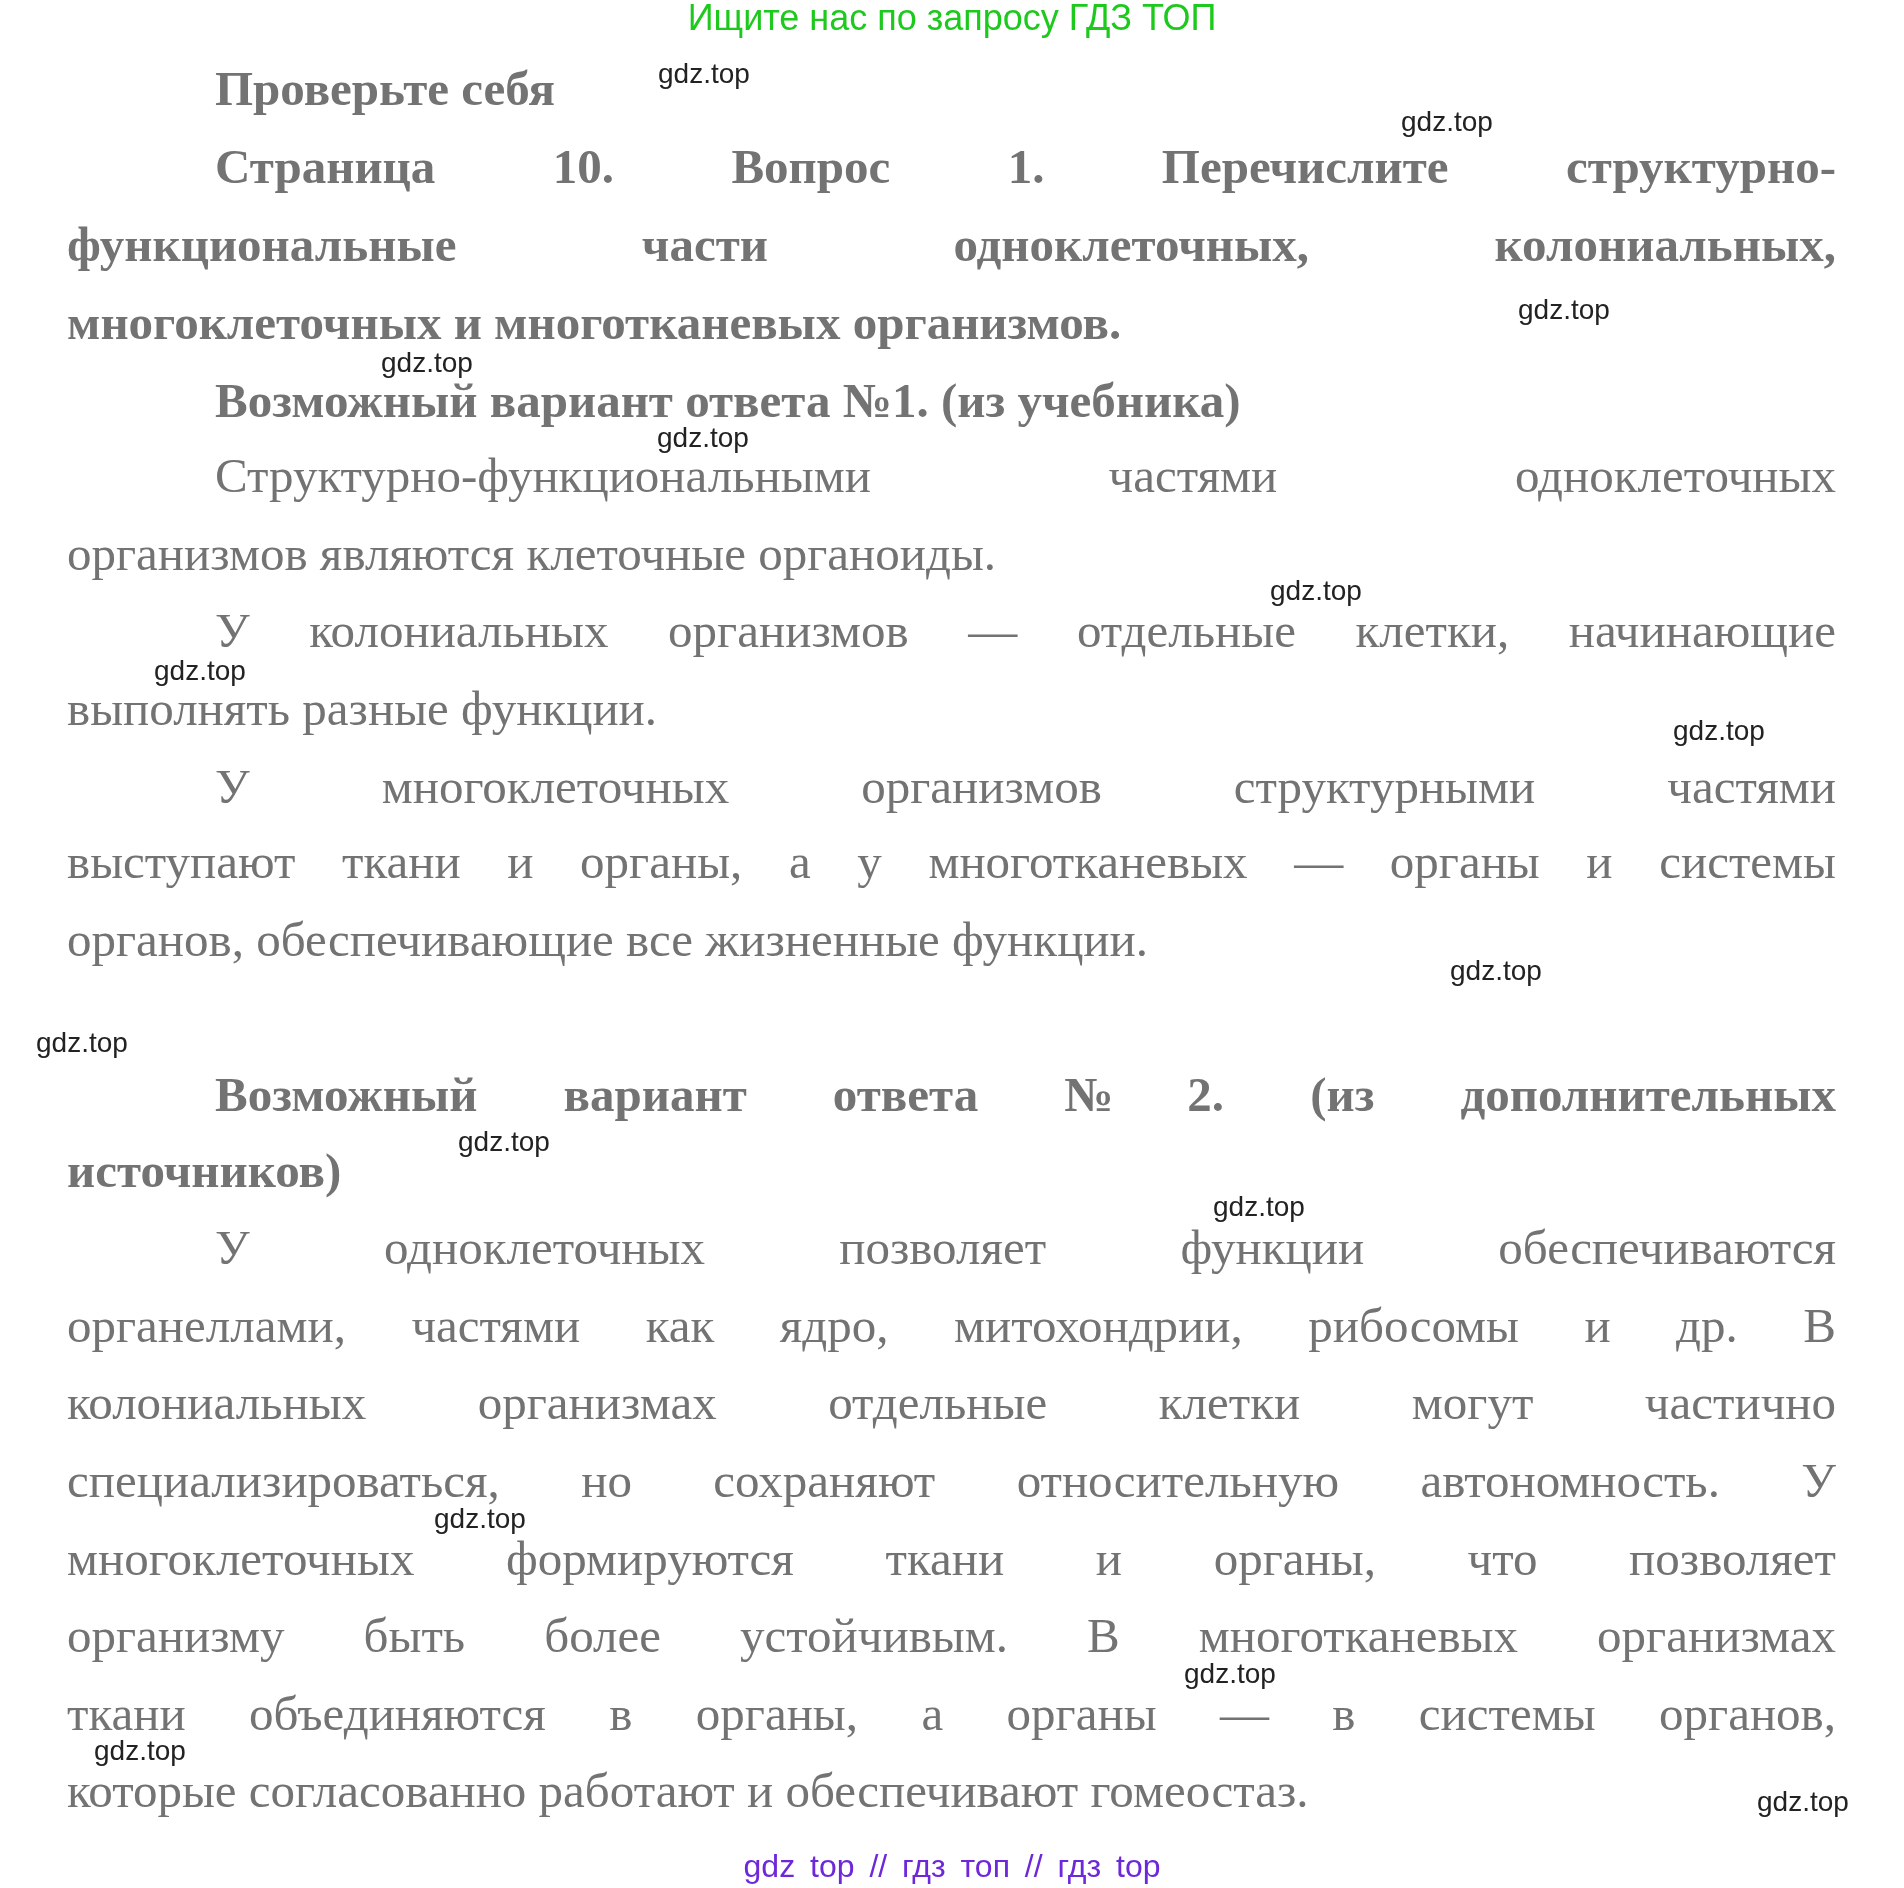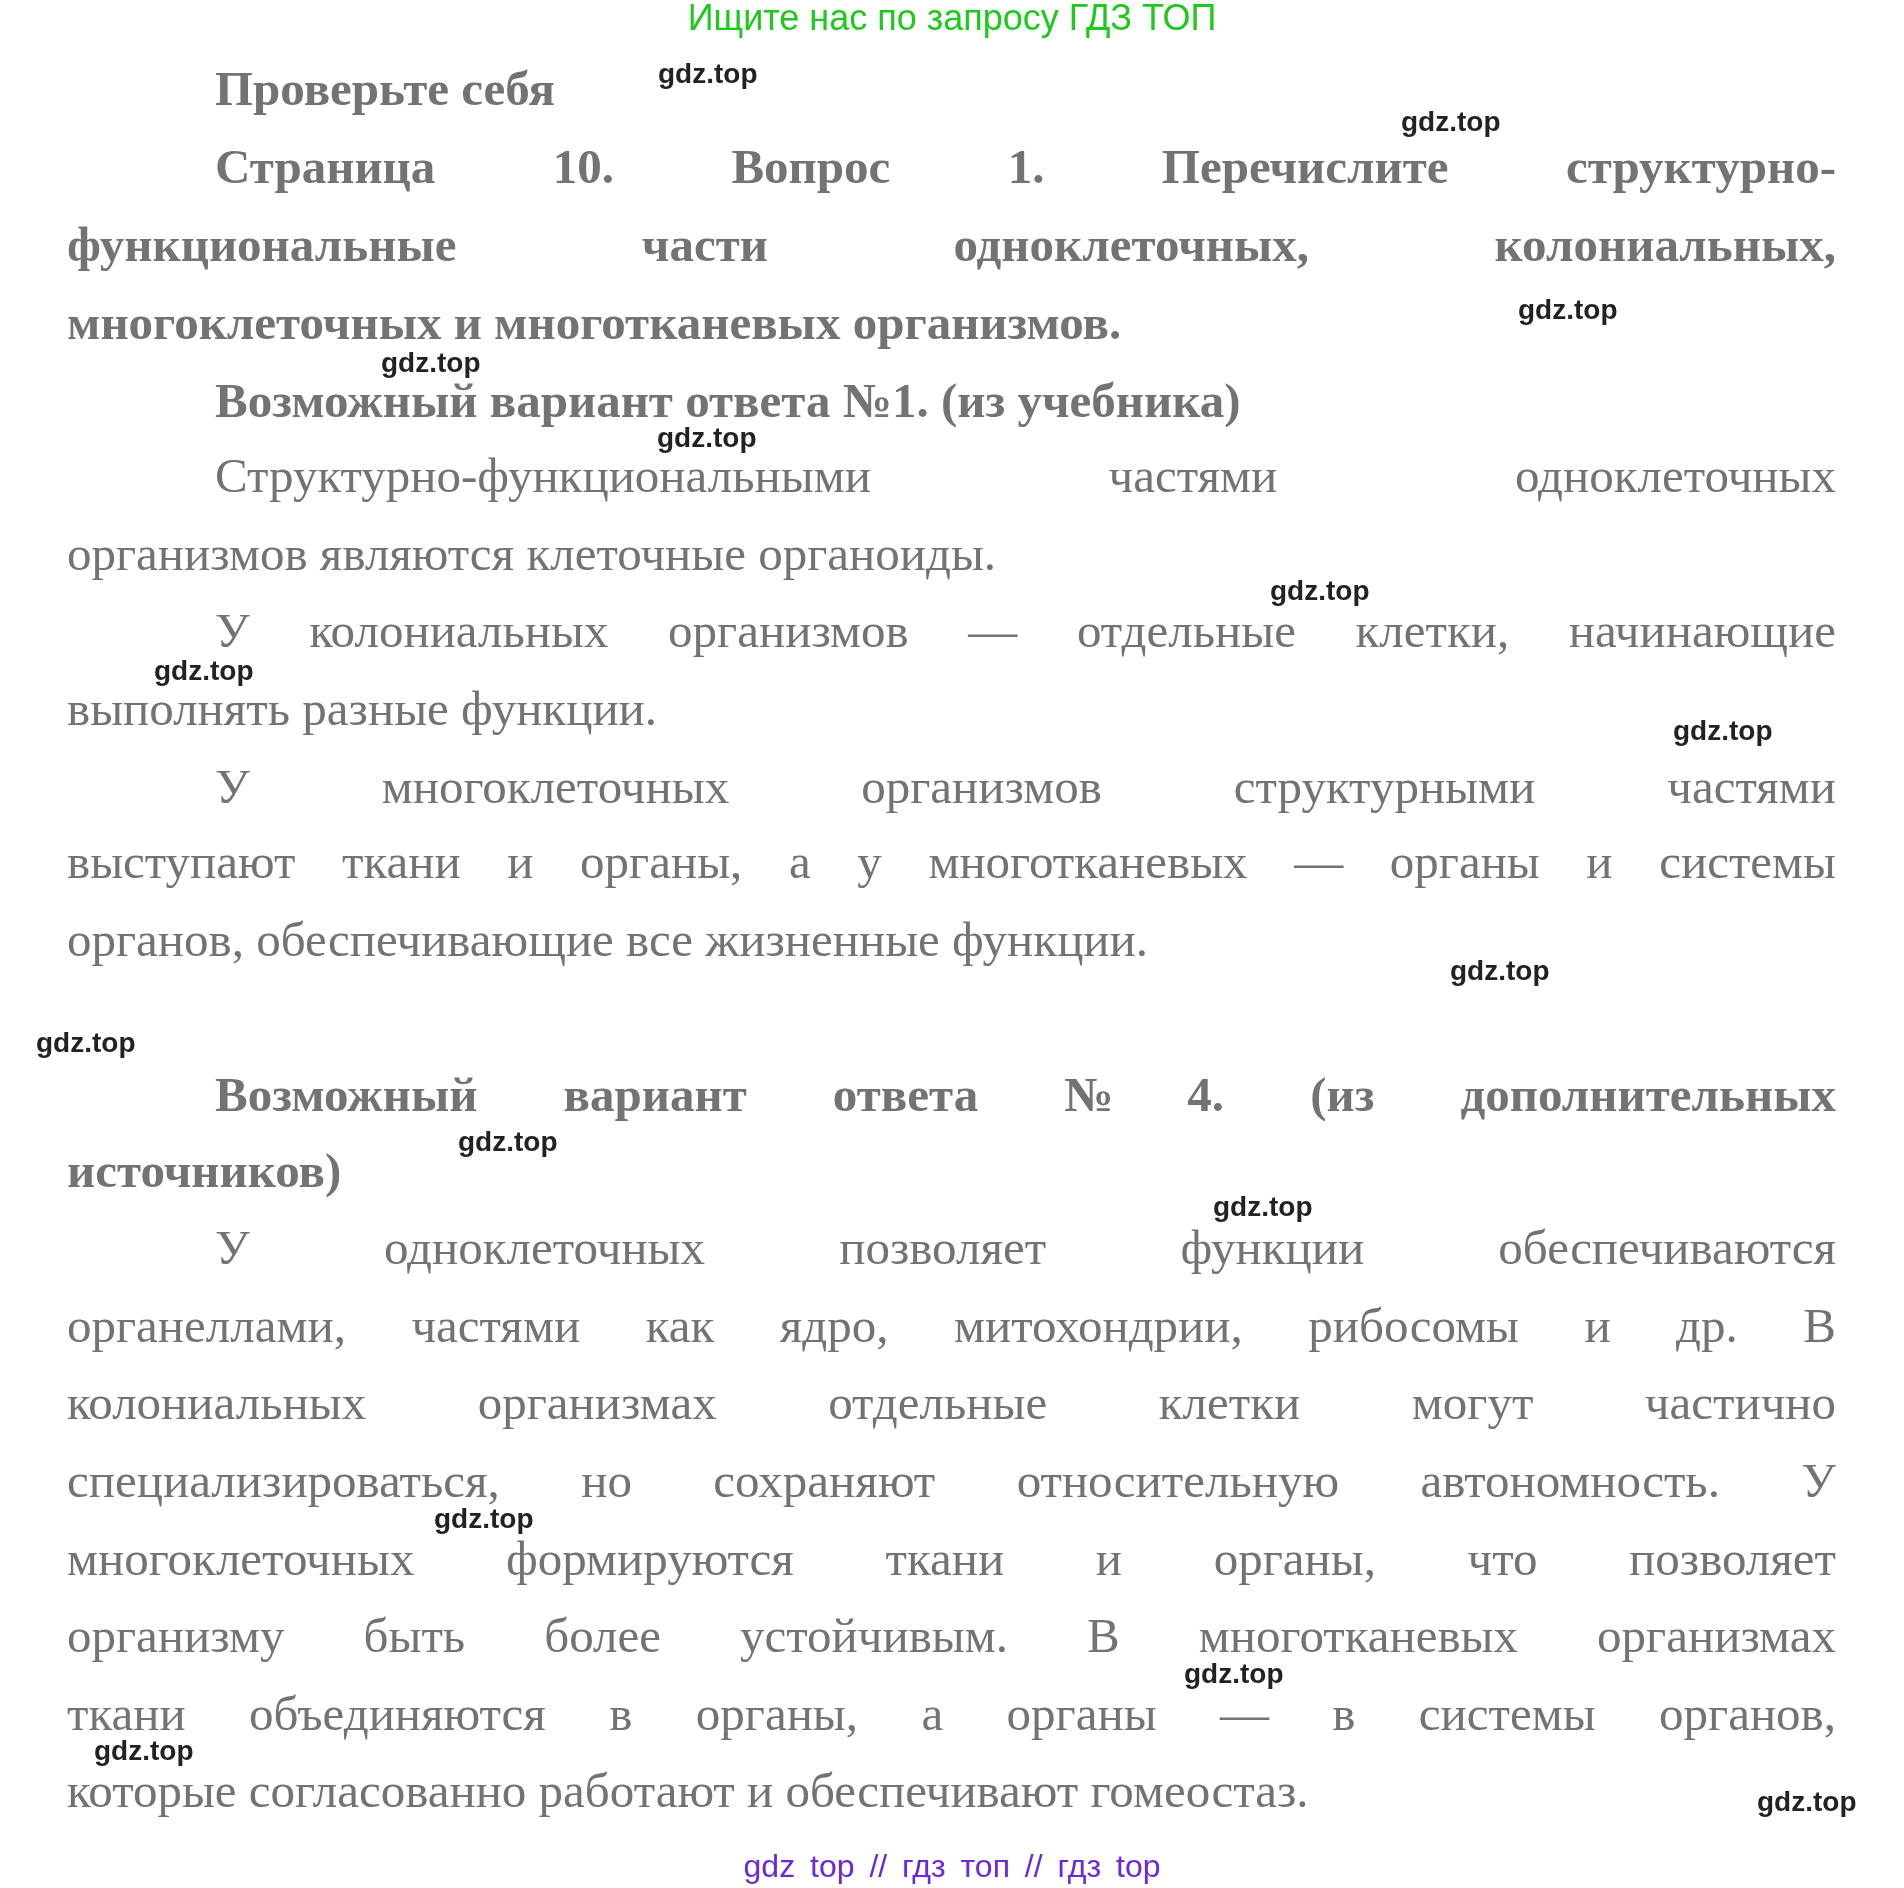--- a/index.html
+++ b/index.html
@@ -13,21 +13,21 @@
     position: absolute; left: 67px; width: 1769px; height: 78px;
     font-family: "Liberation Serif", serif; font-size: 49px; color: #737373;
     line-height: 78px; white-space: nowrap;
     text-align: justify; text-align-last: justify;
   }
   .line.last { text-align-last: left; }
   .line.indent { left: 215px; width: 1621px; }
   .line.bold { font-weight: bold; }
   .wm {
     position: absolute; font-family: "Liberation Sans", sans-serif;
-    font-size: 28px; line-height: 32px; color: #222222; white-space: nowrap; font-weight: bold;
+    font-size: 28px; line-height: 32px; color: #222222; white-space: nowrap;
   }
   .footer {
     position: absolute; left: 0; top: 1846px; width: 1904px; text-align: center;
     font-family: "Liberation Sans", sans-serif; font-size: 32px; line-height: 40px;
     color: #6d28d9; word-spacing: 6px;
   }
 </style>
 </head>
 <body>
 
@@ -41,21 +41,21 @@
 
 <div class="line indent bold last" style="top:362px;">Возможный вариант ответа №1. (из учебника)</div>
 <div class="line indent" style="top:437px;">Структурно-функциональными частями одноклеточных</div>
 <div class="line last" style="top:515px;">организмов являются клеточные органоиды.</div>
 <div class="line indent" style="top:592px;">У колониальных организмов — отдельные клетки, начинающие</div>
 <div class="line last" style="top:670px;">выполнять разные функции.</div>
 <div class="line indent" style="top:748px;">У многоклеточных организмов структурными частями</div>
 <div class="line" style="top:823px;">выступают ткани и органы, а у многотканевых — органы и системы</div>
 <div class="line last" style="top:901px;">органов, обеспечивающие все жизненные функции.</div>
 
-<div class="line indent bold" style="top:1056px;">Возможный вариант ответа №4. (из дополнительных</div>
+<div class="line indent bold" style="top:1056px;">Возможный вариант ответа №2. (из дополнительных</div>
 <div class="line bold last" style="top:1132px;">источников)</div>
 <div class="line indent" style="top:1209px;">У одноклеточных позволяет функции обеспечиваются</div>
 <div class="line" style="top:1287px;">органеллами, частями как ядро, митохондрии, рибосомы и др. В</div>
 <div class="line" style="top:1364px;">колониальных организмах отдельные клетки могут частично</div>
 <div class="line" style="top:1442px;">специализироваться, но сохраняют относительную автономность. У</div>
 <div class="line" style="top:1520px;">многоклеточных формируются ткани и органы, что позволяет</div>
 <div class="line" style="top:1597px;">организму быть более устойчивым. В многотканевых организмах</div>
 <div class="line" style="top:1675px;">ткани объединяются в органы, а органы — в системы органов,</div>
 <div class="line last" style="top:1752px;">которые согласованно работают и обеспечивают гомеостаз.</div>
 

